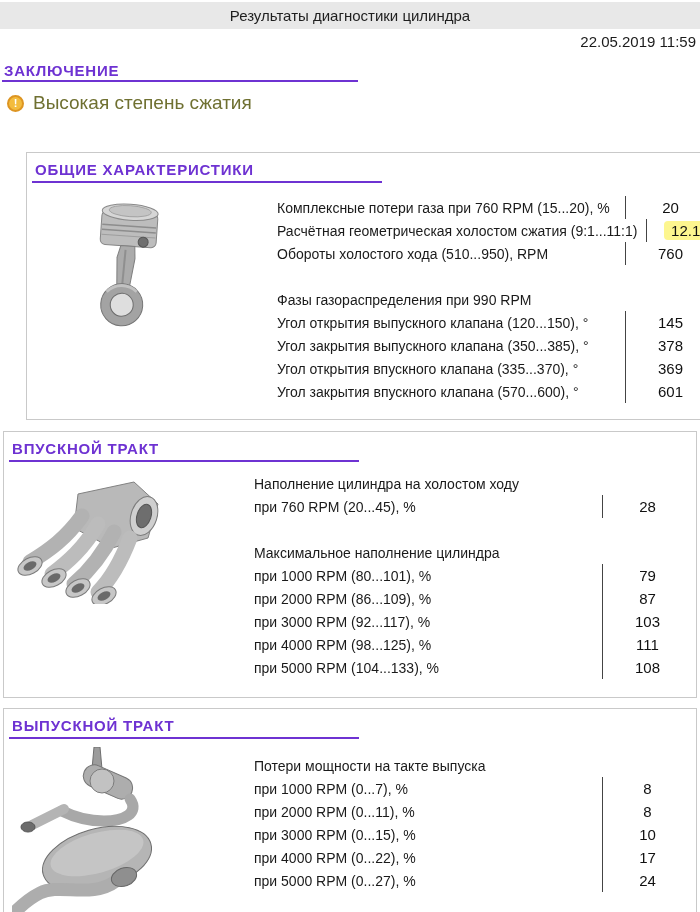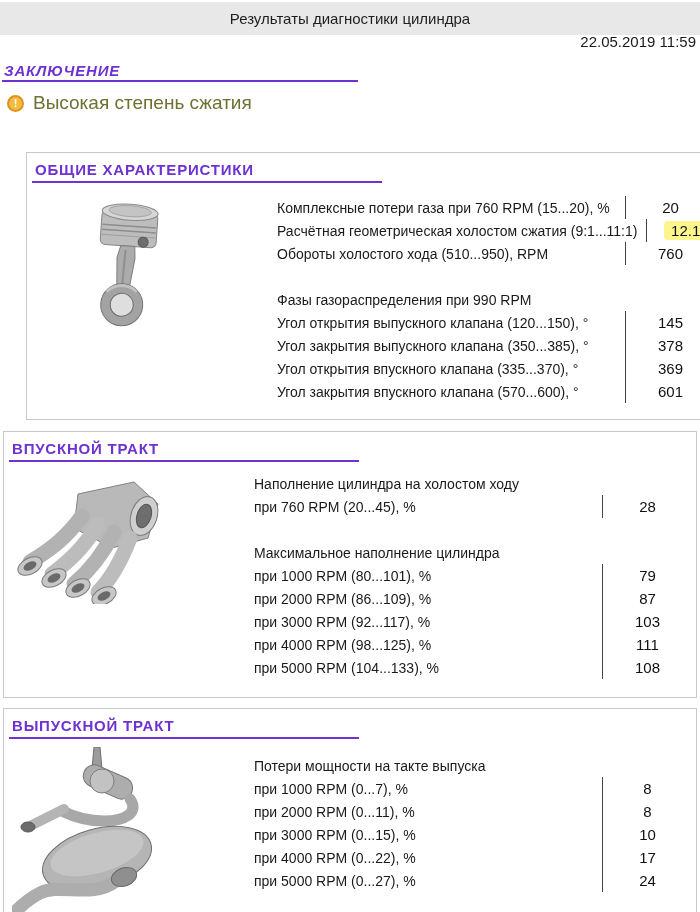--- a/index.html
+++ b/index.html
@@ -4,35 +4,35 @@
 <style>
   html,body{margin:0;padding:0;}
   body{
     width:700px;height:912px;position:relative;overflow:hidden;
     background:#ffffff;
     font-family:"Liberation Sans","DejaVu Sans",sans-serif;
     color:#1a1a1a;
   }
   
   .titlebar{
-    position:absolute;top:2px;left:0;width:700px;height:33px;
+    position:absolute;top:2px;left:0;width:700px;height:27px;
     background:#e8e8e8;display:flex;align-items:center;justify-content:center;
     font-size:15px;color:#1f1f1f;
   }
   .datetime{
     position:absolute;top:33px;right:4px;font-size:15px;color:#1b1b1b;
   }
   
   .sec-heading{
     font-size:15px;font-weight:bold;color:#6e32d2;letter-spacing:.8px;
     white-space:nowrap;
   }
   .underline{position:absolute;height:2px;background:#6e32d2;}
   
-  .conclusion-head{position:absolute;top:62px;left:4px;font-style:italic;}
+  .conclusion-head{position:absolute;top:62px;left:4px;}
   .conclusion-underline{top:80px;left:2px;width:356px;}
   .conclusion-row{
     position:absolute;top:92px;left:7px;display:flex;align-items:center;gap:9px;
   }
   .warn-icon{
     width:13px;height:13px;border-radius:50%;
     background:#f3bc3e;border:2px solid #dd9522;
     color:#ffffff;font-size:11px;font-weight:bold;line-height:13px;
     text-align:center;flex:none;
   }

